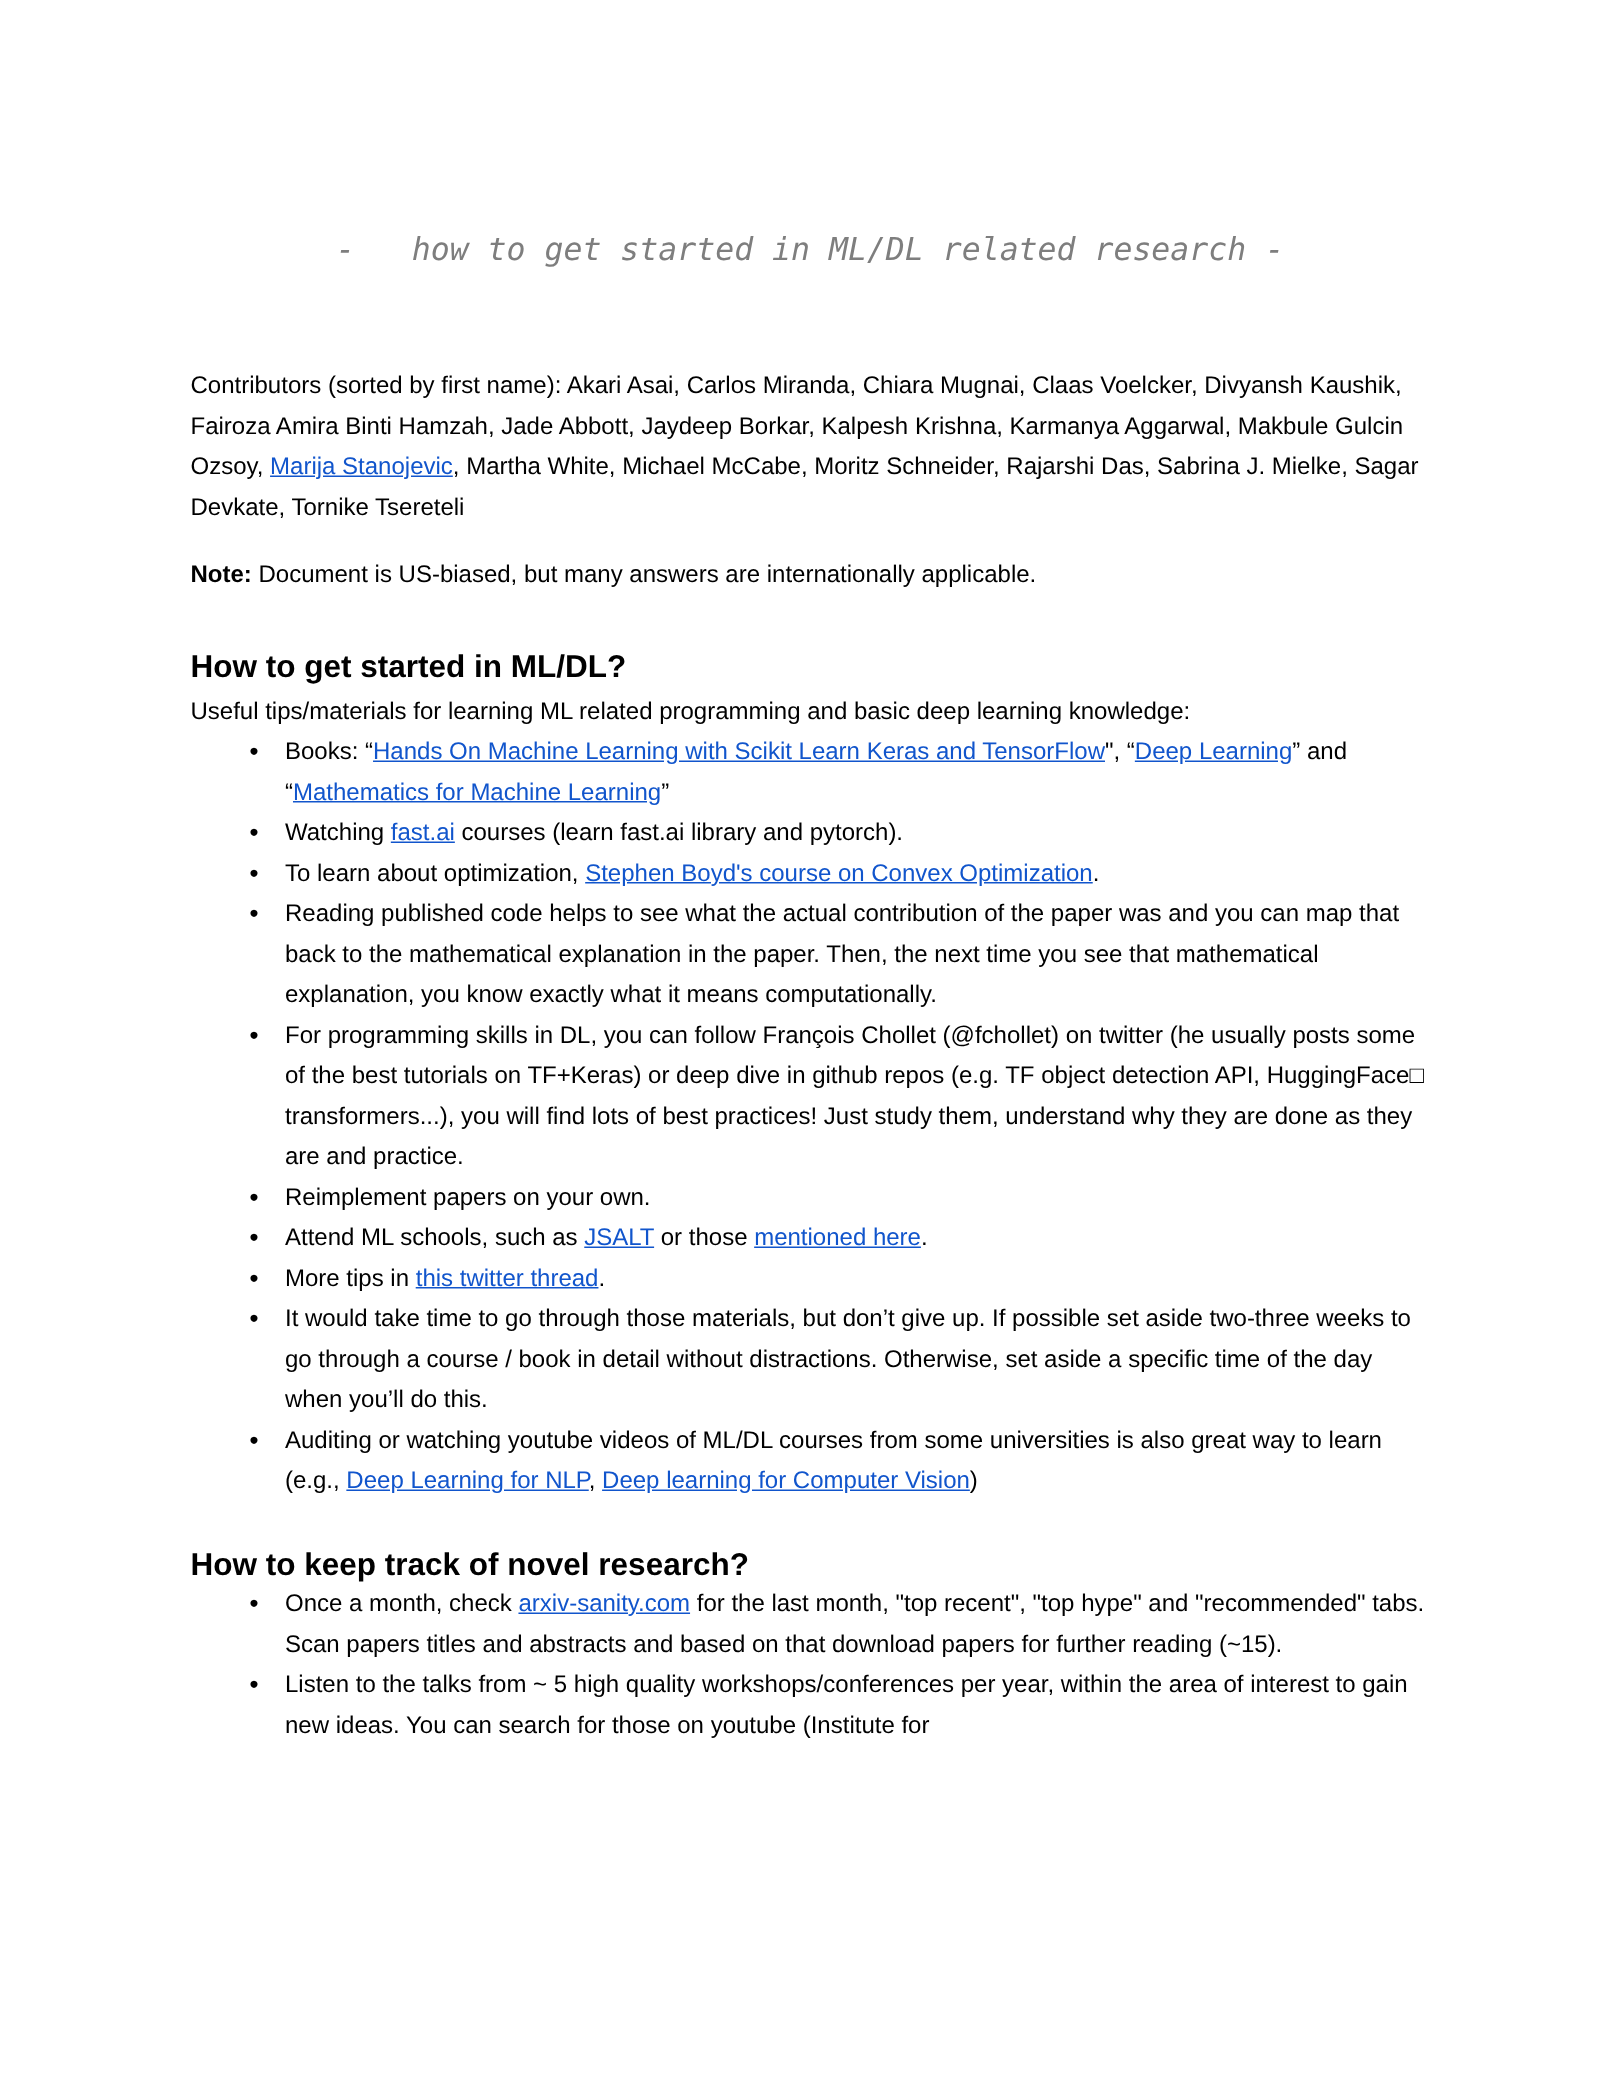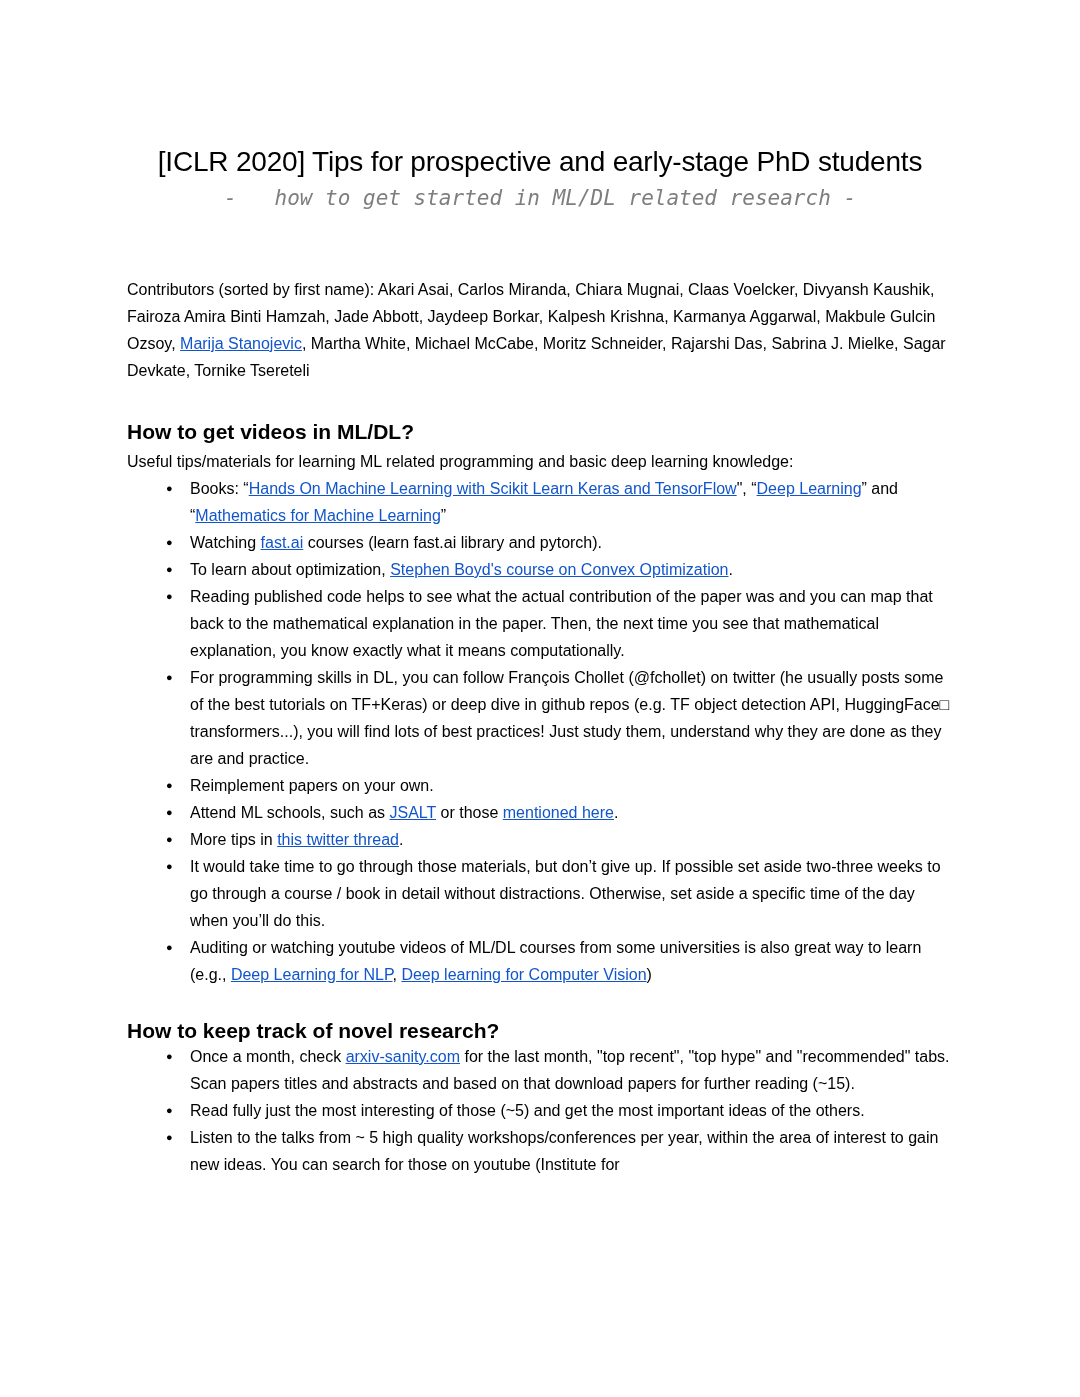--- a/index.html
+++ b/index.html
@@ -65,43 +65,42 @@
     color: var(--color-link, #1155cc);
     text-decoration: underline;
     cursor: pointer;
   }
 </style>
 </head>
 <body>
 
 <div class="page">
 
-  <h1 class="doc-title">[ICLR 2020] Tips for prospective and early-stage PhD students</h1>
   <p class="doc-subtitle">-   how to get started in ML/DL related research -</p>
 
   <p class="para contributors"><span>Contributors (sorted by first name): Akari Asai, Carlos Miranda, Chiara Mugnai, Claas Voelcker, Divyansh Kaushik, Fairoza Amira Binti Hamzah, Jade Abbott, Jaydeep Borkar, Kalpesh Krishna, Karmanya Aggarwal, Makbule Gulcin Ozsoy, </span><a class="doc-link" href="#">Marija Stanojevic</a><span>, Martha White, Michael McCabe, Moritz Schneider, Rajarshi Das, Sabrina J. Mielke, Sagar Devkate, Tornike Tsereteli</span></p>
 
+  <p class="para note"><span style="font-weight: 700;">Note:</span><span> Document is US-biased, but many answers are internationally applicable.</span></p>
 
-  <h2 class="heading">How to get videos in ML/DL?</h2>
+  <h2 class="heading">How to get started in ML/DL?</h2>
   <p class="para intro">Useful tips/materials for learning ML related programming and basic deep learning knowledge:</p>
 
   <ul class="bullets">
     <li class="bullet"><span>Books: “</span><a class="doc-link" href="#">Hands On Machine Learning with Scikit Learn Keras and TensorFlow</a><span>",  “</span><a class="doc-link" href="#">Deep Learning</a><span>” and “</span><a class="doc-link" href="#">Mathematics for Machine Learning</a><span>”</span></li>
     <li class="bullet"><span>Watching </span><a class="doc-link" href="#">fast.ai</a><span> courses (learn fast.ai library and pytorch).</span></li>
     <li class="bullet"><span>To learn about optimization, </span><a class="doc-link" href="#">Stephen Boyd's course on Convex Optimization</a><span>.</span></li>
     <li class="bullet"><span>Reading published code helps to see what the actual contribution of the paper was and you can map that back to the mathematical explanation in the paper. Then, the next time you see that mathematical explanation, you know exactly what it means computationally.</span></li>
     <li class="bullet"><span>For programming skills in DL, you can follow François Chollet (@fchollet) on twitter (he usually posts some of the best tutorials on TF+Keras) or deep dive in github repos (e.g. TF object detection API, HuggingFace□ transformers...), you will find lots of best practices! Just study them, understand why they are done as they are and practice.</span></li>
     <li class="bullet"><span>Reimplement papers on your own.</span></li>
     <li class="bullet"><span>Attend ML schools, such as </span><a class="doc-link" href="#">JSALT</a><span> or those </span><a class="doc-link" href="#">mentioned here</a><span>.</span></li>
     <li class="bullet"><span>More tips in </span><a class="doc-link" href="#">this twitter thread</a><span>.</span></li>
     <li class="bullet"><span>It would take time to go through those materials, but don’t give up. If possible set aside two-three weeks to go through a course / book in detail without distractions. Otherwise, set aside a specific time of the day when you’ll do this.</span></li>
     <li class="bullet"><span>Auditing or watching youtube videos of ML/DL courses from some universities is also great way to learn (e.g., </span><a class="doc-link" href="#">Deep Learning for NLP</a><span>, </span><a class="doc-link" href="#">Deep learning for Computer Vision</a><span>)</span></li>
   </ul>
 
   <h2 class="heading heading-2">How to keep track of novel research?</h2>
 
   <ul class="bullets">
     <li class="bullet"><span>Once a month, check </span><a class="doc-link" href="#">arxiv-sanity.com</a><span> for the last month, "top recent", "top hype" and "recommended" tabs. Scan papers titles and abstracts and based on that download papers for further reading (~15).</span></li>
-    <li class="bullet"><span>Read fully just the most interesting of those (~5) and get the most important ideas of the others.</span></li>
     <li class="bullet"><span>Listen to the talks from ~ 5 high quality workshops/conferences per year, within the area of interest to gain new ideas. You can search for those on youtube (Institute for</span></li>
   </ul>
 
 </div>
 
 </body></html>

